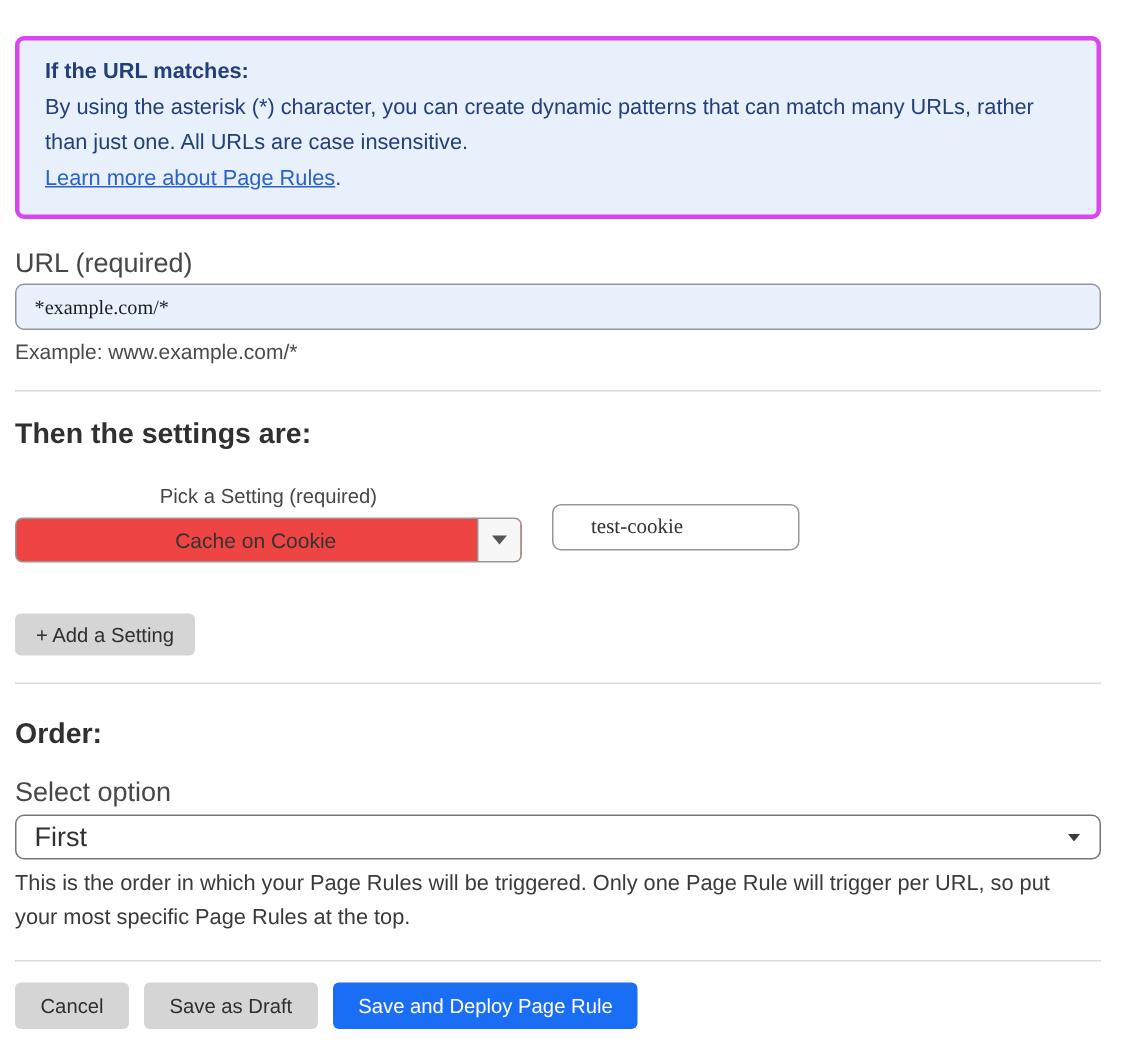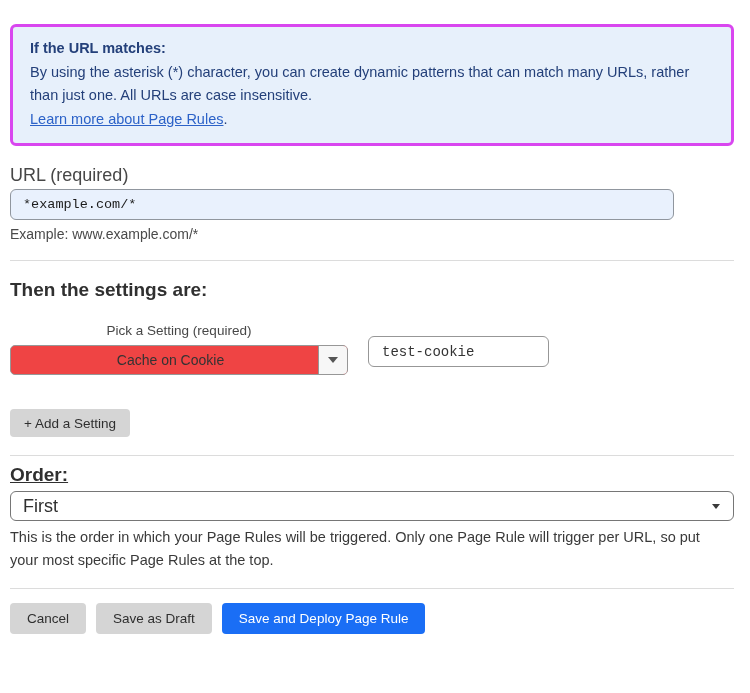--- a/index.html
+++ b/index.html
@@ -29,24 +29,24 @@
   .info-link-line a {
     color: #2c62c8; text-decoration: underline; cursor: pointer;
   }
 
   .field-label {
     display: block; margin-top: 21px;
     font-size: 18px; color: #474747; line-height: 16px;
   }
 
   .url-input {
-    margin-top: 6px; width: 664px; height: 31px;
+    margin-top: 6px; width: 724px; height: 31px;
     background: #e9f1fd; border: 1px solid #90969e; border-radius: 6px;
     padding: 0 12px; font-size: 13.5px; color: #1c1c1c;
-    font-family: Liberation Mono, monospace; outline: none;
+    font-family: Liberation Serif, serif; outline: none;
   }
   .example-text { margin-top: 6px; font-size: 14px; color: #4a4a4a; line-height: 17px; }
 
   hr.divider {
     border: none; border-top: 1px solid #dcdcdc;
     margin: 17px 0 0 0; width: 724px;
   }
 
   h2.section-heading {
     margin: 20px 0 0 0; font-size: 19px; line-height: 18px;
@@ -69,24 +69,24 @@
     width: 29px; height: 100%; border-left: 1px solid #979797;
     background: #f7f7f7; display: flex; align-items: center; justify-content: center;
   }
   .tri-down {
     width: 0; height: 0;
     border-left: 5px solid transparent; border-right: 5px solid transparent;
     border-top: 6px solid #555555;
   }
 
   .value-input {
-    margin-top: 6px; width: 181px; height: 31px;
+    margin-top: 6px; width: 165px; height: 31px;
     background: #ffffff; border: 1px solid #979797; border-radius: 6px;
-    padding: 0 13px; font-size: 14px; color: #333333;
-    font-family: Liberation Mono, monospace; outline: none;
+    padding: 0 25px; font-size: 14px; color: #333333;
+    font-family: Liberation Serif, serif; outline: none;
   }
 
   .gray-btn {
     background: #d5d5d5; border: none; border-radius: 4px;
     font-size: 13.5px; color: #2f2f2f; cursor: pointer;
     font-family: "Liberation Sans", sans-serif;
   }
   .add-setting-btn { margin-top: 34px; height: 28px; padding: 0 14px; }
 
   .order-select {
@@ -144,22 +144,23 @@
     </div>
     <div class="col-value">
       <input class="value-input" type="text" value="test-cookie" style="">
     </div>
   </div>
 
   <button class="gray-btn add-setting-btn">+ Add a Setting</button>
 
   <hr class="divider" style="margin-top:18px;">
 
-  <h2 class="section-heading" style="margin-top:10px;text-decoration:underline;">Order:</h2>
+  <h2 class="section-heading" style="margin-top:25px;">Order:</h2>
 
+  <label class="field-label">Select option</label>
   <div class="order-select">
     <span class="select-text">First</span>
     <span class="tri-wrap">
         <span class="tri-down" style="border-left-width:4.5px;border-right-width:4.5px;border-top-width:5.5px;border-top-color:#3a3a3a;"></span>
       </span>
   </div>
   <p class="help-text">This is the order in which your Page Rules will be triggered. Only one Page Rule will trigger per URL, so put your most specific Page Rules at the top.</p>
 
   <hr class="divider" style="margin-top:16px;">
 

